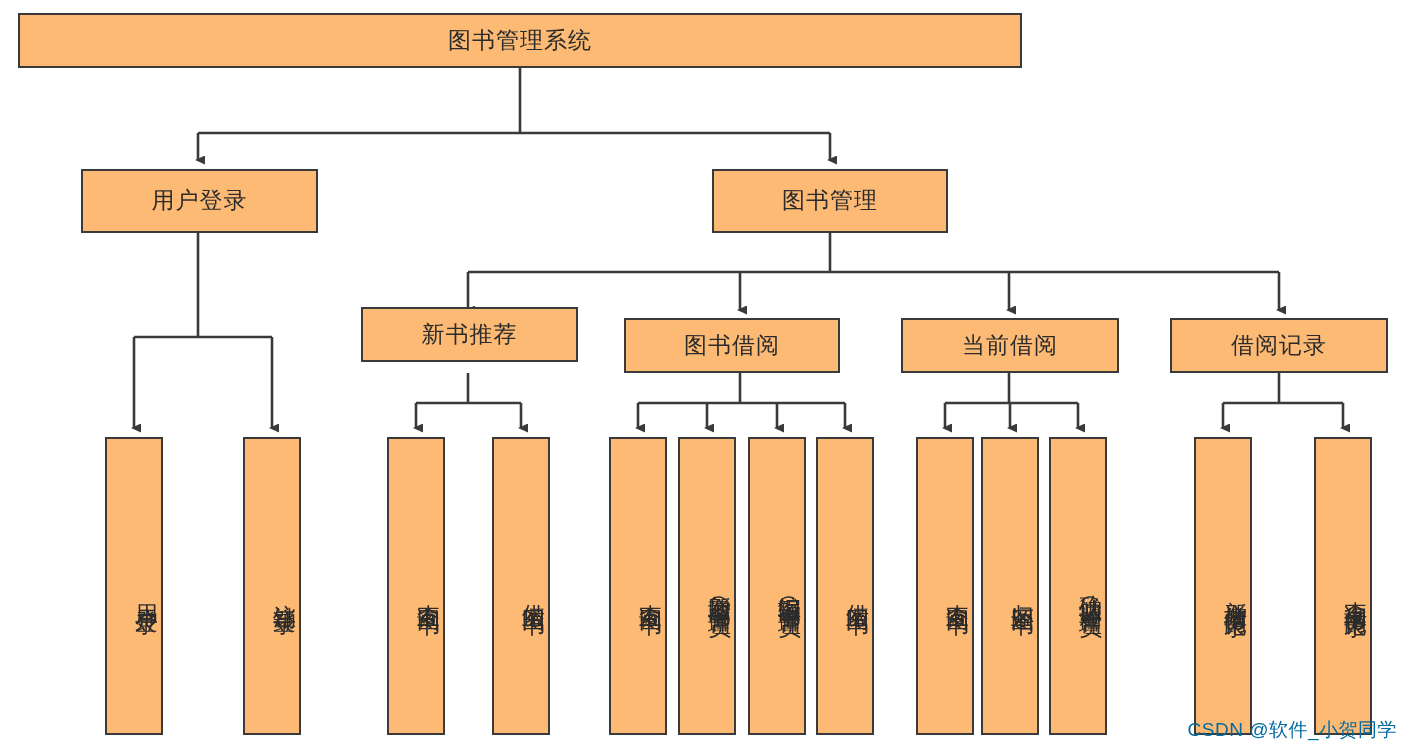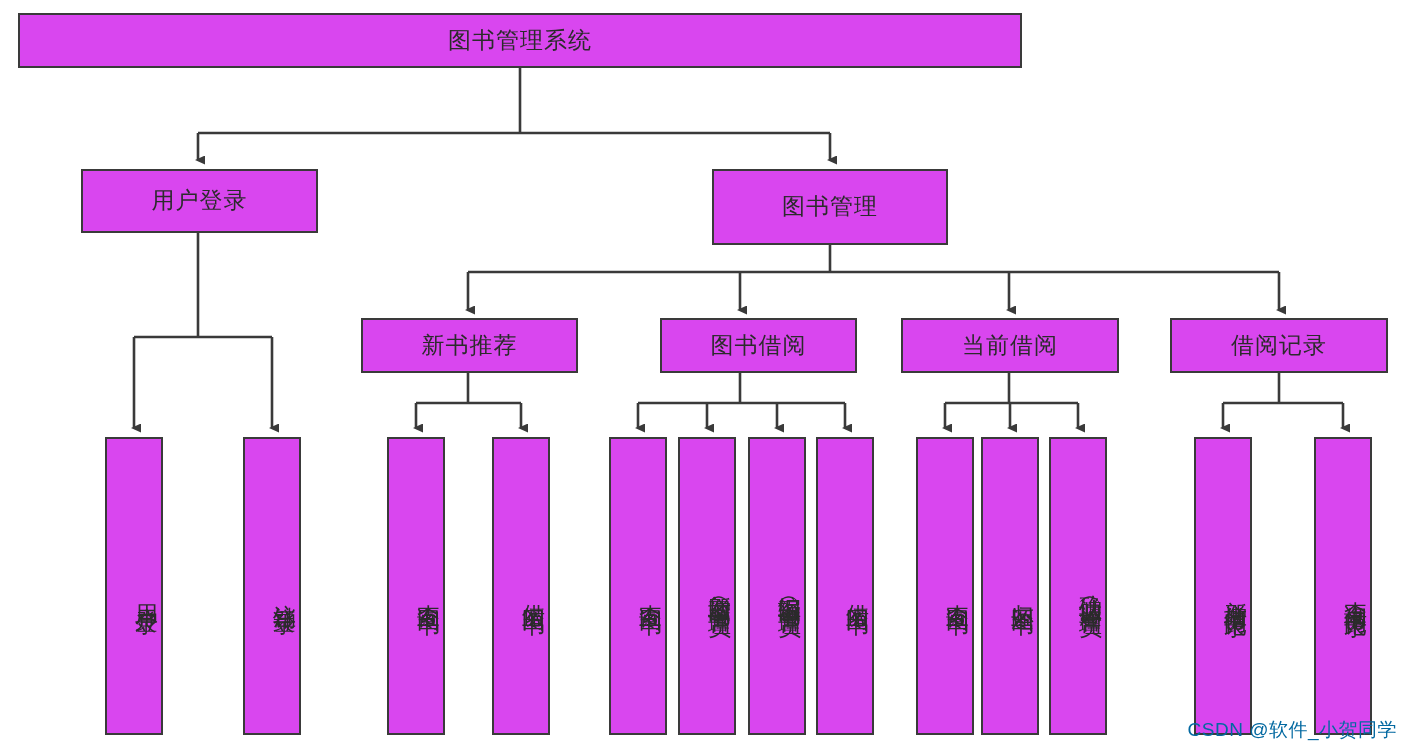--- a/index.html
+++ b/index.html
@@ -22,21 +22,21 @@
     left: 0;
     top: 0;
     width: 1405px;
     height: 747px;
     pointer-events: none;
   }
   .node {
     position: absolute;
     box-sizing: border-box;
     border: 2px solid #3a3a3a;
-    background: #d946ef;
+    background: #fdba74;
     display: flex;
     align-items: center;
     justify-content: center;
     color: #2b2b2b;
   }
   .node-h {
     font-size: 23px;
     line-height: 1.2;
     letter-spacing: 1px;
     white-space: nowrap;
@@ -121,24 +121,24 @@
       <path d="M1279,373 L1279,403"></path>
       <path d="M1223,403 L1343,403"></path>
       <path d="M1223,403 L1223,428" marker-end="url(#arrow)"></path>
       <path d="M1343,403 L1343,428" marker-end="url(#arrow)"></path>
     </g>
   </svg>
 
   <div class="node node-h node-root" style="left:18px; top:13px; width:1004px; height:55px;">图书管理系统</div>
 
   <div class="node node-h" style="left:81px; top:169px; width:237px; height:64px;">用户登录</div>
-  <div class="node node-h" style="left:712px; top:169px; width:236px; height:76px;">图书管理</div>
+  <div class="node node-h" style="left:712px; top:169px; width:236px; height:64px;">图书管理</div>
 
-  <div class="node node-h" style="left:361px; top:318px; width:217px; height:55px;">新书推荐</div>
-  <div class="node node-h" style="left:660px; top:318px; width:197px; height:55px;">图书借阅</div>
+  <div class="node node-h" style="left:361px; top:307px; width:217px; height:55px;">新书推荐</div>
+  <div class="node node-h" style="left:624px; top:318px; width:216px; height:55px;">图书借阅</div>
   <div class="node node-h" style="left:1170px; top:318px; width:218px; height:55px;">借阅记录</div>
   <div class="node node-h" style="left:901px; top:318px; width:218px; height:55px;">当前借阅</div>
 
   <div class="node node-v" style="left:105px; top:437px; width:58px; height:298px;">用户登录</div>
   <div class="node node-v" style="left:243px; top:437px; width:58px; height:298px;">注销登录</div>
 
   <div class="node node-v" style="left:387px; top:437px; width:58px; height:298px;">查询图书</div>
   <div class="node node-v" style="left:492px; top:437px; width:58px; height:298px;">借阅图书</div>
 
   <div class="node node-v" style="left:609px; top:437px; width:58px; height:298px;">查询图书</div>

